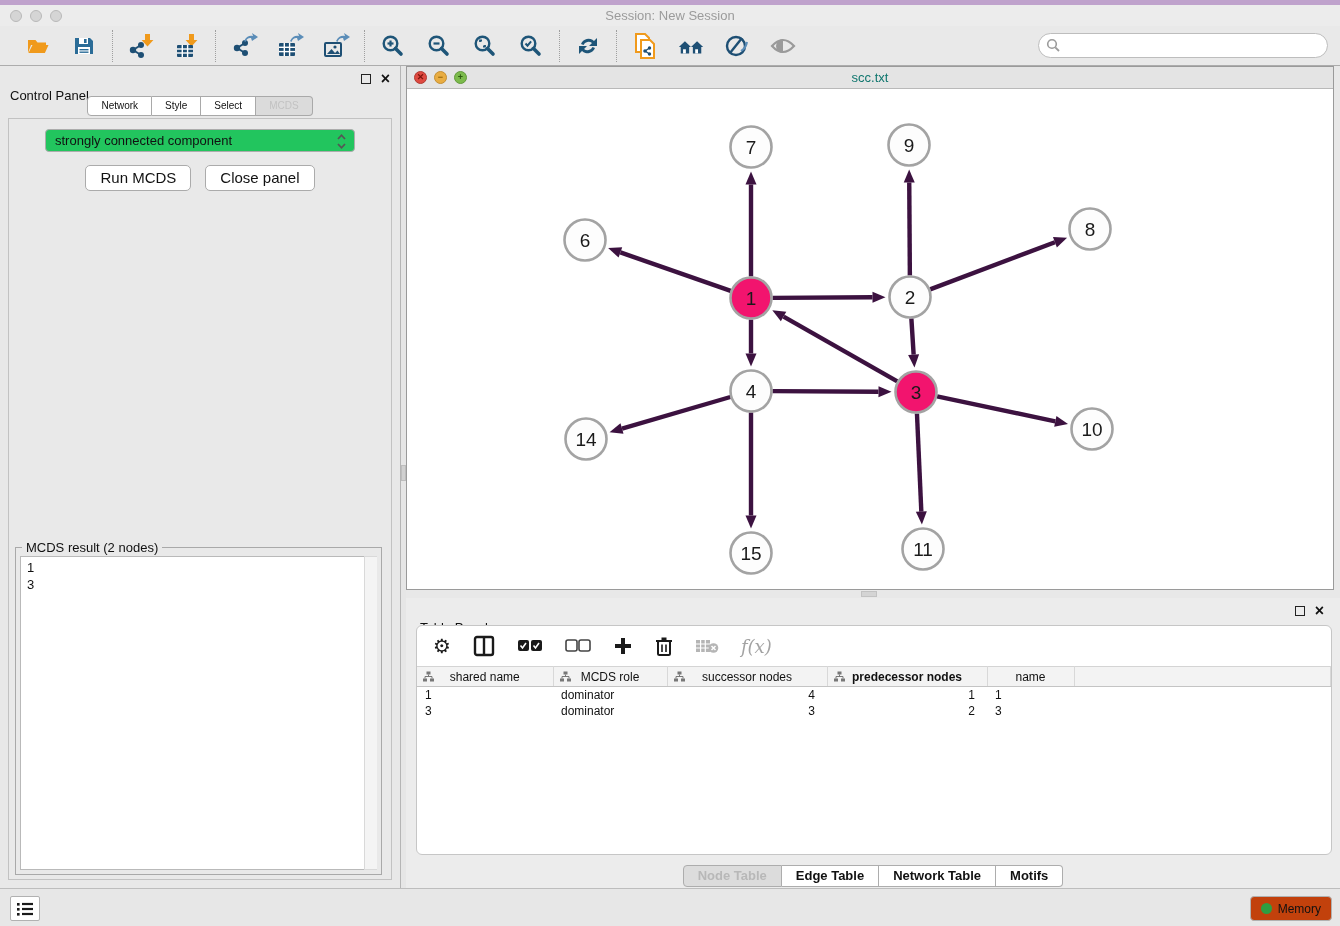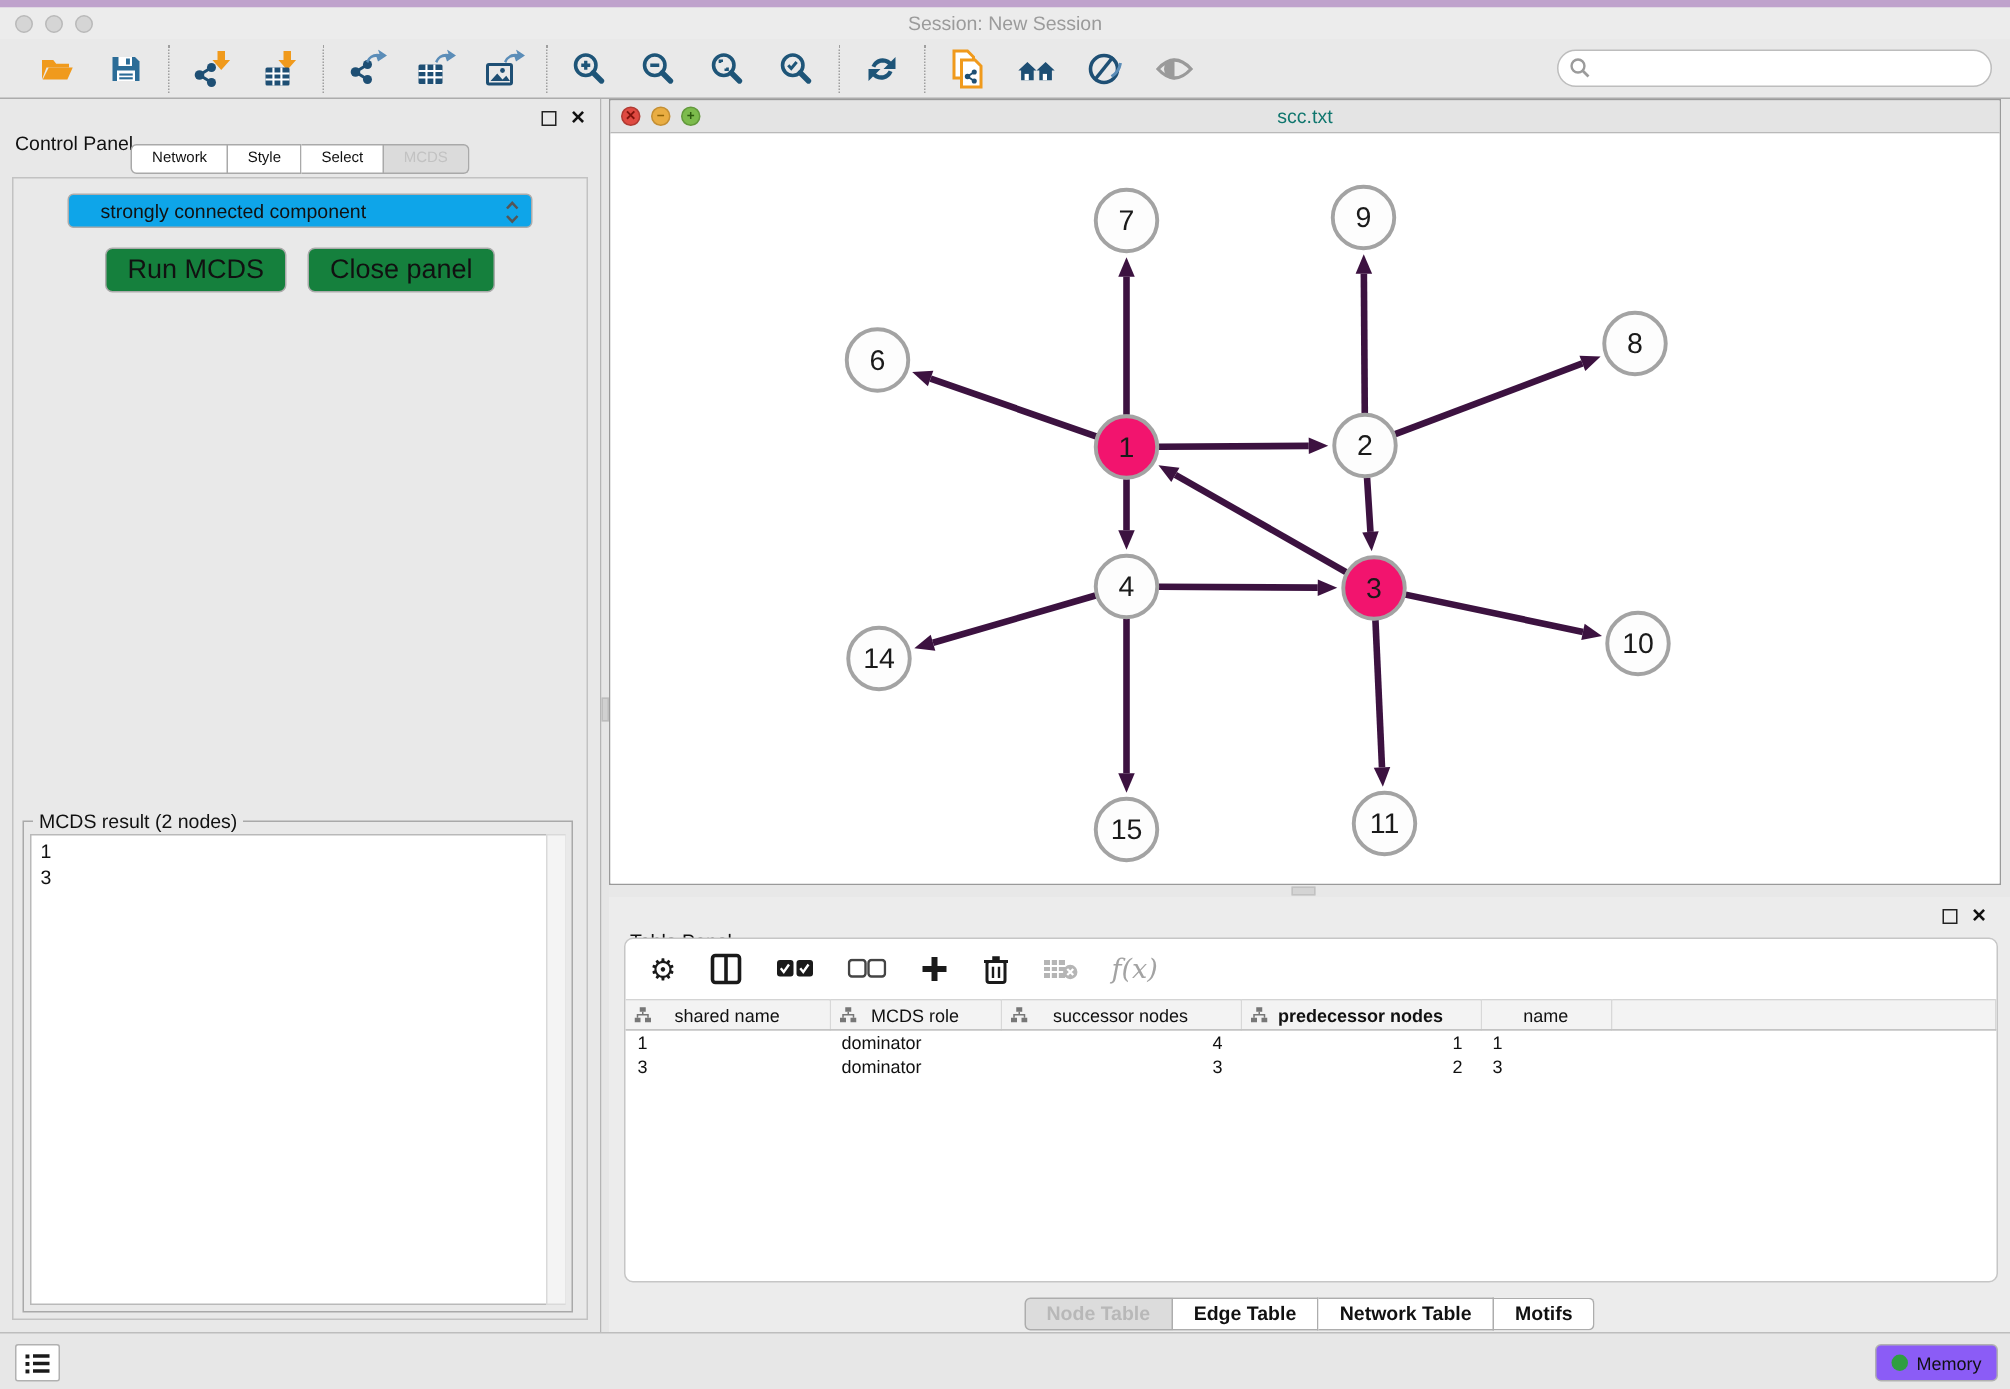--- a/index.html
+++ b/index.html
@@ -38,25 +38,25 @@
   .cp-tabs { position:absolute; left:0; top:30px; width:100%; display:flex; justify-content:center; z-index:2; }
   .cp-tab { font-size:10px; padding:3px 13px 4px; background:#fff; border:1px solid #A9A9A9; border-left:none; color:#111; }
   .cp-tab:first-child { border-left:1px solid #A9A9A9; border-radius:4px 0 0 4px; }
   .cp-tab:last-child { border-radius:0 4px 4px 0; }
   .cp-tab.active { background:#DBDBDB; color:#C2C2C2; }
 
   .cp-content { position:absolute; left:8px; right:8px; top:52px; bottom:8px; border:1px solid #C2C2C2;
                 background:#E9E9E9; }
   .crit-label { margin-top:22px; text-align:center; font-size:13px; color:#111; }
   .select-row { margin:10px 36px 0; }
-  .select-box { position:relative; height:23px; background:#0ea5e9; border:1px solid #ACACAC; border-radius:4px;
-                font-size:13px; display:flex; align-items:center; padding-left:21px; color:#111; }
+  .select-box { position:relative; height:23px; background:#22c55e; border:1px solid #ACACAC; border-radius:4px;
+                font-size:13px; display:flex; align-items:center; padding-left:9px; color:#111; }
   .select-arrows { position:absolute; right:7px; top:3px; }
   .btn-row { display:flex; justify-content:center; gap:14px; margin-top:13px; }
-  .mac-btn { background:#15803d; border:1px solid #ABABAB; border-radius:5px; font-size:18px; padding:3px 14px 4px;
+  .mac-btn { background:#ffffff; border:1px solid #ABABAB; border-radius:5px; font-size:15px; padding:3px 14px 4px;
              color:#111; font-family:"Liberation Sans",sans-serif; }
 
   .mcds-group { position:absolute; left:6px; right:9px; top:428px; bottom:4px; border:1px solid #A9A9A9; }
   .mcds-legend { position:absolute; top:-8px; left:6px; background:#E9E9E9; padding:0 4px; font-size:13px; color:#111; }
   .mcds-textarea { position:absolute; left:4px; right:4px; top:8px; bottom:4px; background:#fff;
                    border:1px solid #B9B9B9; font-size:13px; line-height:17px; padding:2px 0 0 6px;
                    white-space:pre; overflow:hidden; }
   .mcds-scroll { position:absolute; right:4px; top:8px; bottom:4px; width:13px; background:#F4F4F4;
                  border:1px solid #D9D9D9; border-right:none; }
 
@@ -105,21 +105,21 @@
             border-left:none; color:#111; }
   .tp-tab:first-child { border-left:1px solid #ADADAD; border-radius:4px 0 0 4px; }
   .tp-tab:last-child { border-radius:0 4px 4px 0; }
   .tp-tab.active { background:#DCDCDC; color:#B8B8B8; }
 
   
   .status-bar { position:absolute; left:0; top:888px; width:1340px; height:38px; background:#E7E7E7;
                 border-top:1px solid #BDBDBD; }
   .list-btn { position:absolute; left:10px; top:7px; width:30px; height:25px; background:#fff;
               border:1px solid #B1B1B1; border-radius:2px; display:flex; align-items:center; justify-content:center; }
-  .memory-btn { position:absolute; right:8px; top:7px; height:25px; background:#8b5cf6; border:1px solid #B1B1B1;
+  .memory-btn { position:absolute; right:8px; top:7px; height:25px; background:#c2410c; border:1px solid #B1B1B1;
                 border-radius:4px; display:flex; align-items:center; gap:6px; padding:0 10px; font-size:12px; color:#111; }
   .mem-dot { width:11px; height:11px; border-radius:50%; background:#2F9E41; }
 </style>
 </head>
 <body>
 
 <div class="app">
   <div class="top-strip"></div>
 
   <div class="titlebar">

